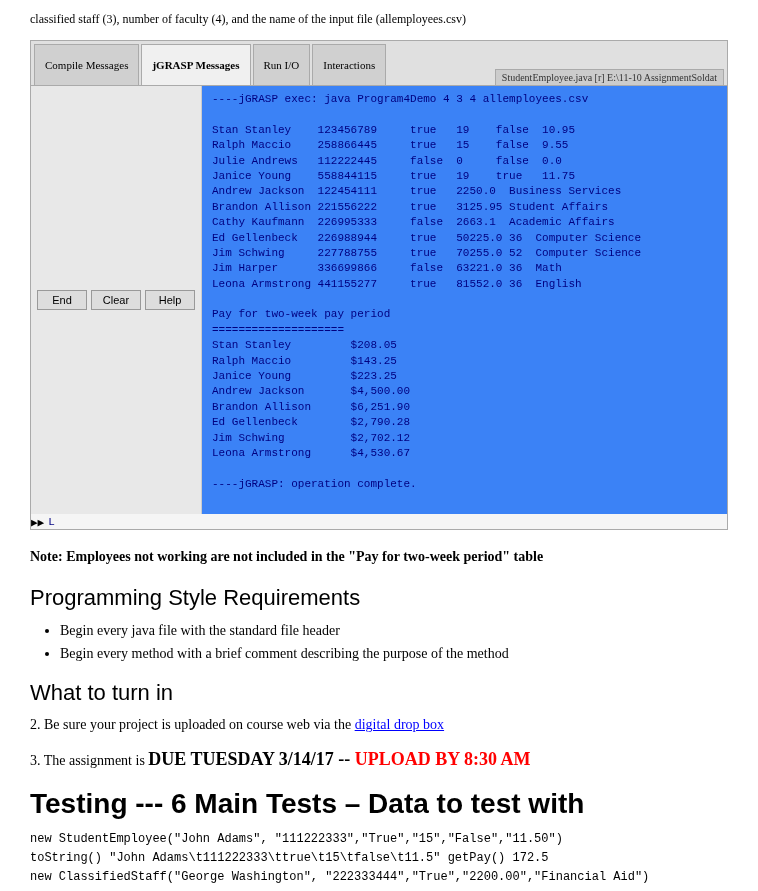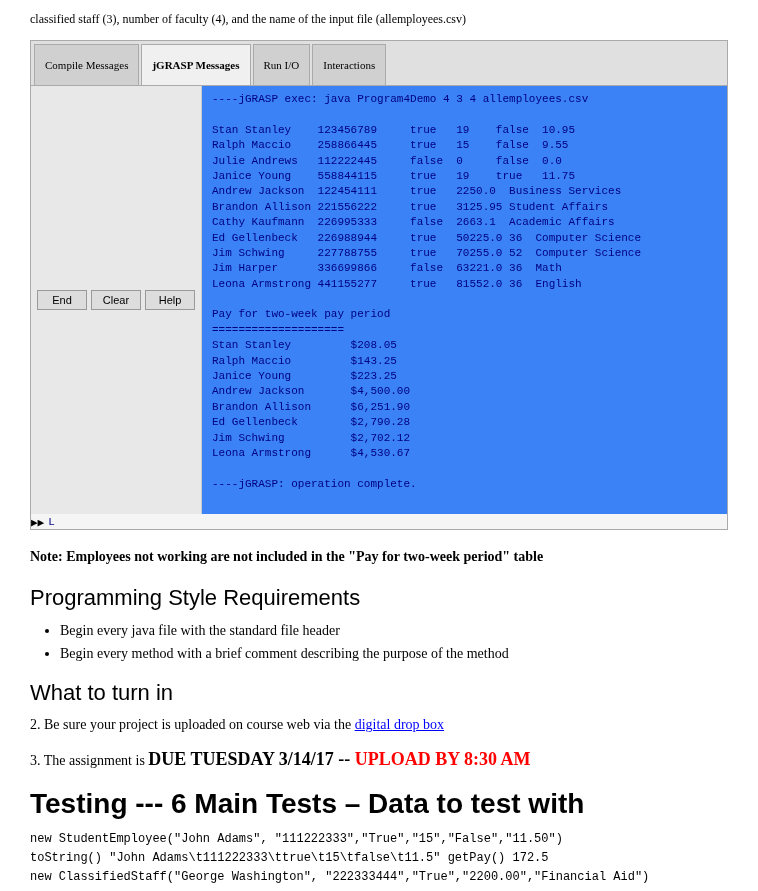--- a/index.html
+++ b/index.html
@@ -191,20 +191,21 @@
 <body>
 
 <p class="intro-text">classified staff (3), number of faculty (4), and the name of the input file (allemployees.csv)</p>
 
 <div class="ide-window">
   <div class="ide-tabs">
     <div class="ide-tab">Compile Messages</div>
     <div class="ide-tab active">jGRASP Messages</div>
     <div class="ide-tab">Run I/O</div>
     <div class="ide-tab">Interactions</div>
+    <div class="ide-tab-right">StudentEmployee.java [r] E:\11-10 AssignmentSoldat</div>
   </div>
   <div class="ide-body">
     <div class="ide-sidebar">
       <button class="ide-btn">End</button>
       <button class="ide-btn">Clear</button>
       <button class="ide-btn">Help</button>
     </div>
     <div class="ide-output">----jGRASP exec: java Program4Demo 4 3 4 allemployees.csv
 
 Stan Stanley    123456789     true   19    false  10.95

